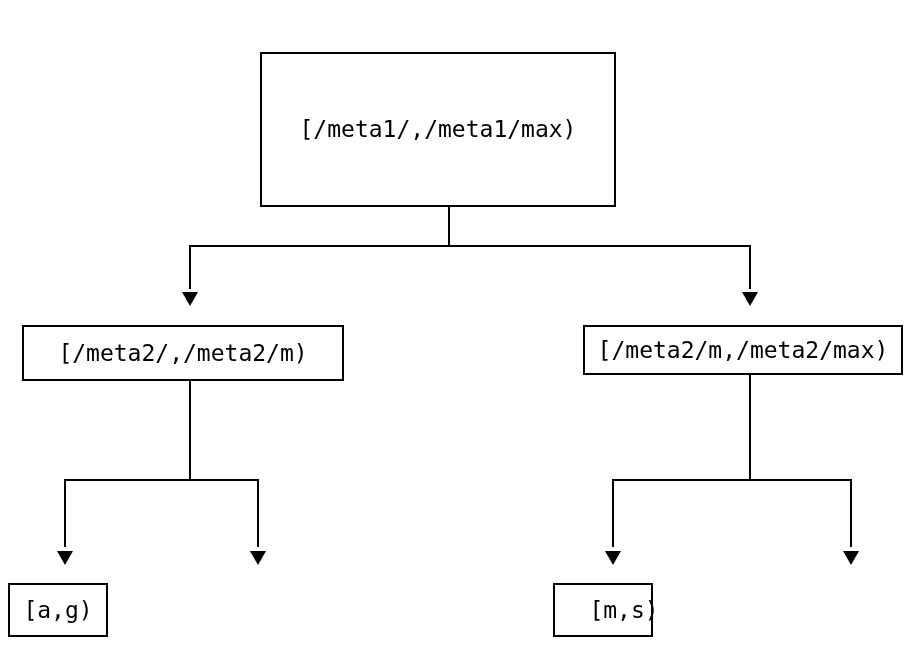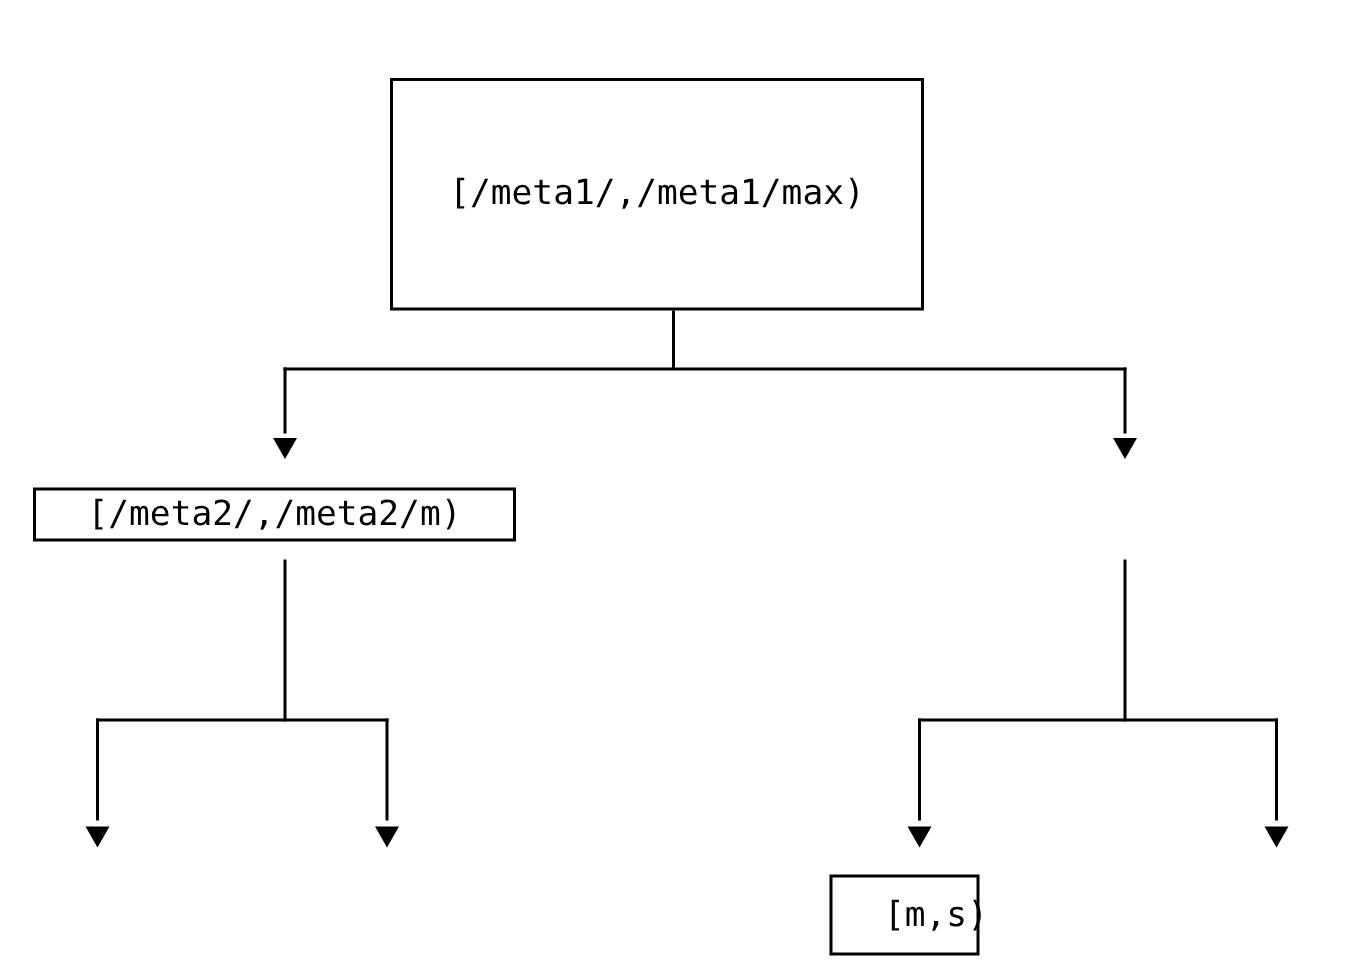--- a/index.html
+++ b/index.html
@@ -38,21 +38,21 @@
     position: absolute;
     width: 0;
     height: 0;
     border-left: 8px solid transparent;
     border-right: 8px solid transparent;
     border-top: 14px solid #000000;
   }
 
   
   .node-root  { left: 260px; top: 12px;  width: 356px; height: 155px; margin-top: 40px; }
-  .node-left  { left: 22px;  top: 325px; width: 322px; height: 36px; }
+  .node-left  { left: 22px;  top: 325px; width: 322px; height: 56px; }
   .node-right { left: 583px; top: 325px; width: 320px; height: 50px; }
   .node-ag    { left: 8px;   top: 583px; width: 100px; height: 54px; }
   .node-gm    { left: 203px; top: 583px; width: 100px; height: 54px; }
   .node-ms    { left: 553px; top: 583px; width: 100px; height: 54px; padding-left: 42px; }
   .node-smax  { left: 778px; top: 583px; width: 126px; height: 54px; }
 </style>
 </head>
 <body>
 
 <div class="canvas">
@@ -79,21 +79,27 @@
   <div class="arrowhead" style="left:843px; top:551px;"></div>
 
   <div class="node node-root">
     <span>[/meta1/,/meta1/max)</span>
   </div>
 
   <div class="node node-left">
     <span>[/meta2/,/meta2/m)</span>
   </div>
 
+  <div class="node node-right">
+    <span>[/meta2/m,/meta2/max)</span>
+  </div>
 
+  <div class="node node-ag">
+    <span>[a,g)</span>
+  </div>
 
 
   <div class="node node-ms">
     <span>[m,s)</span>
   </div>
 
 
 </div>
 
 </body></html>

